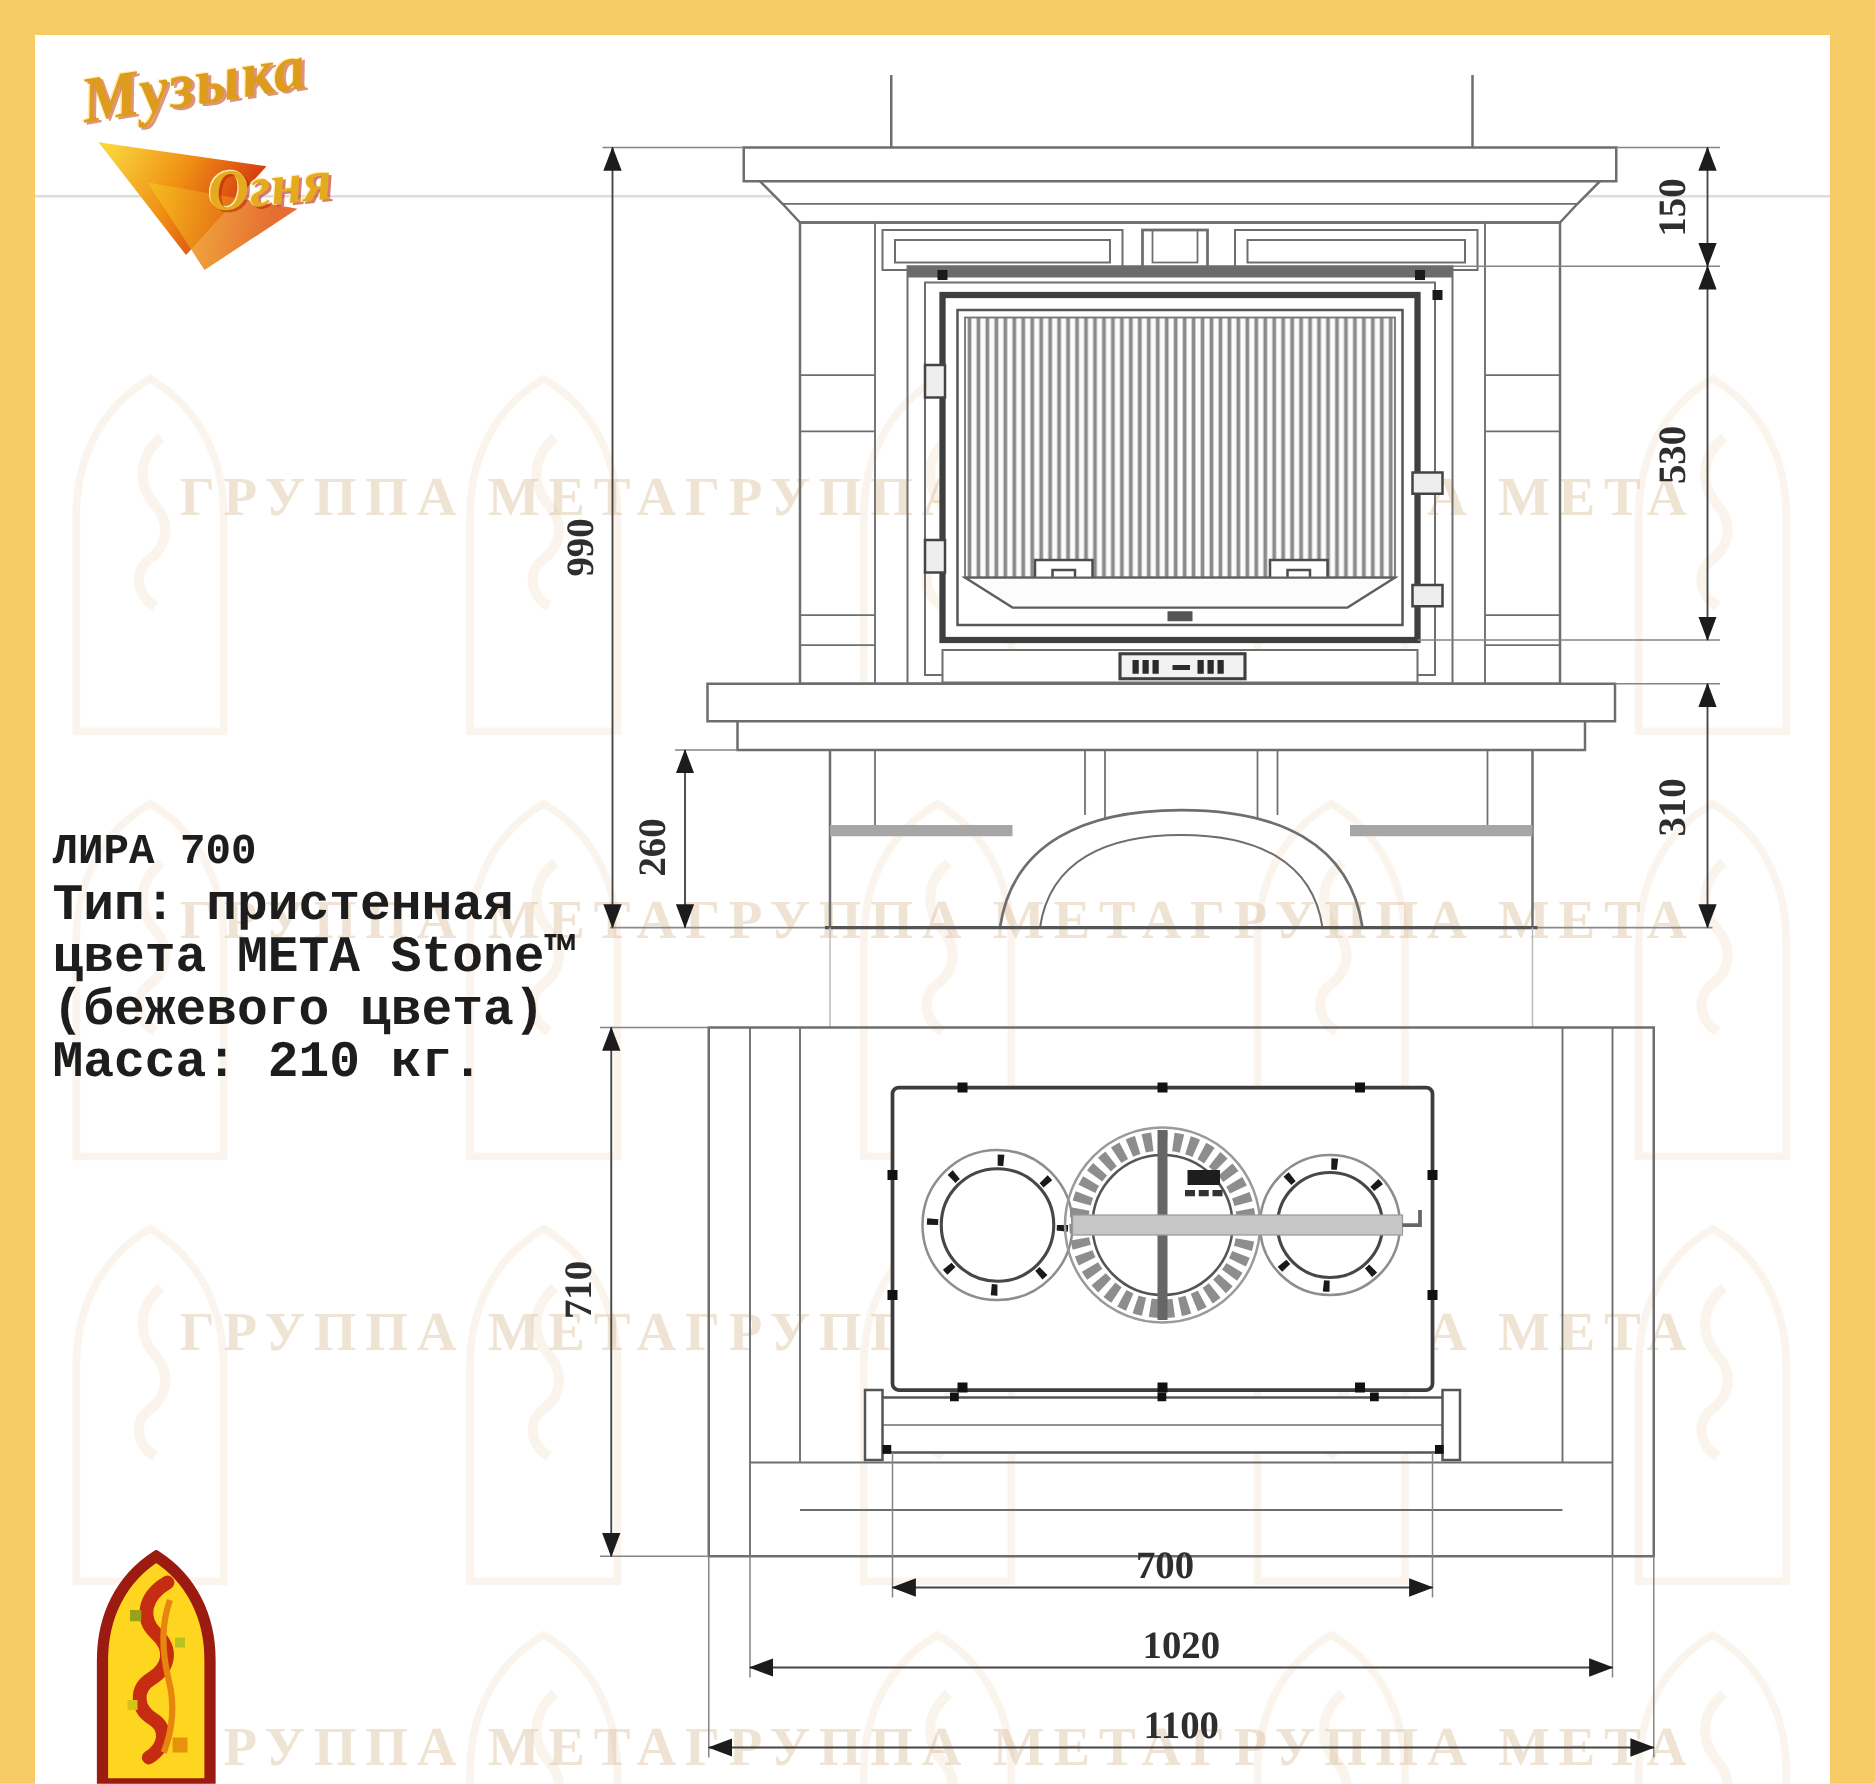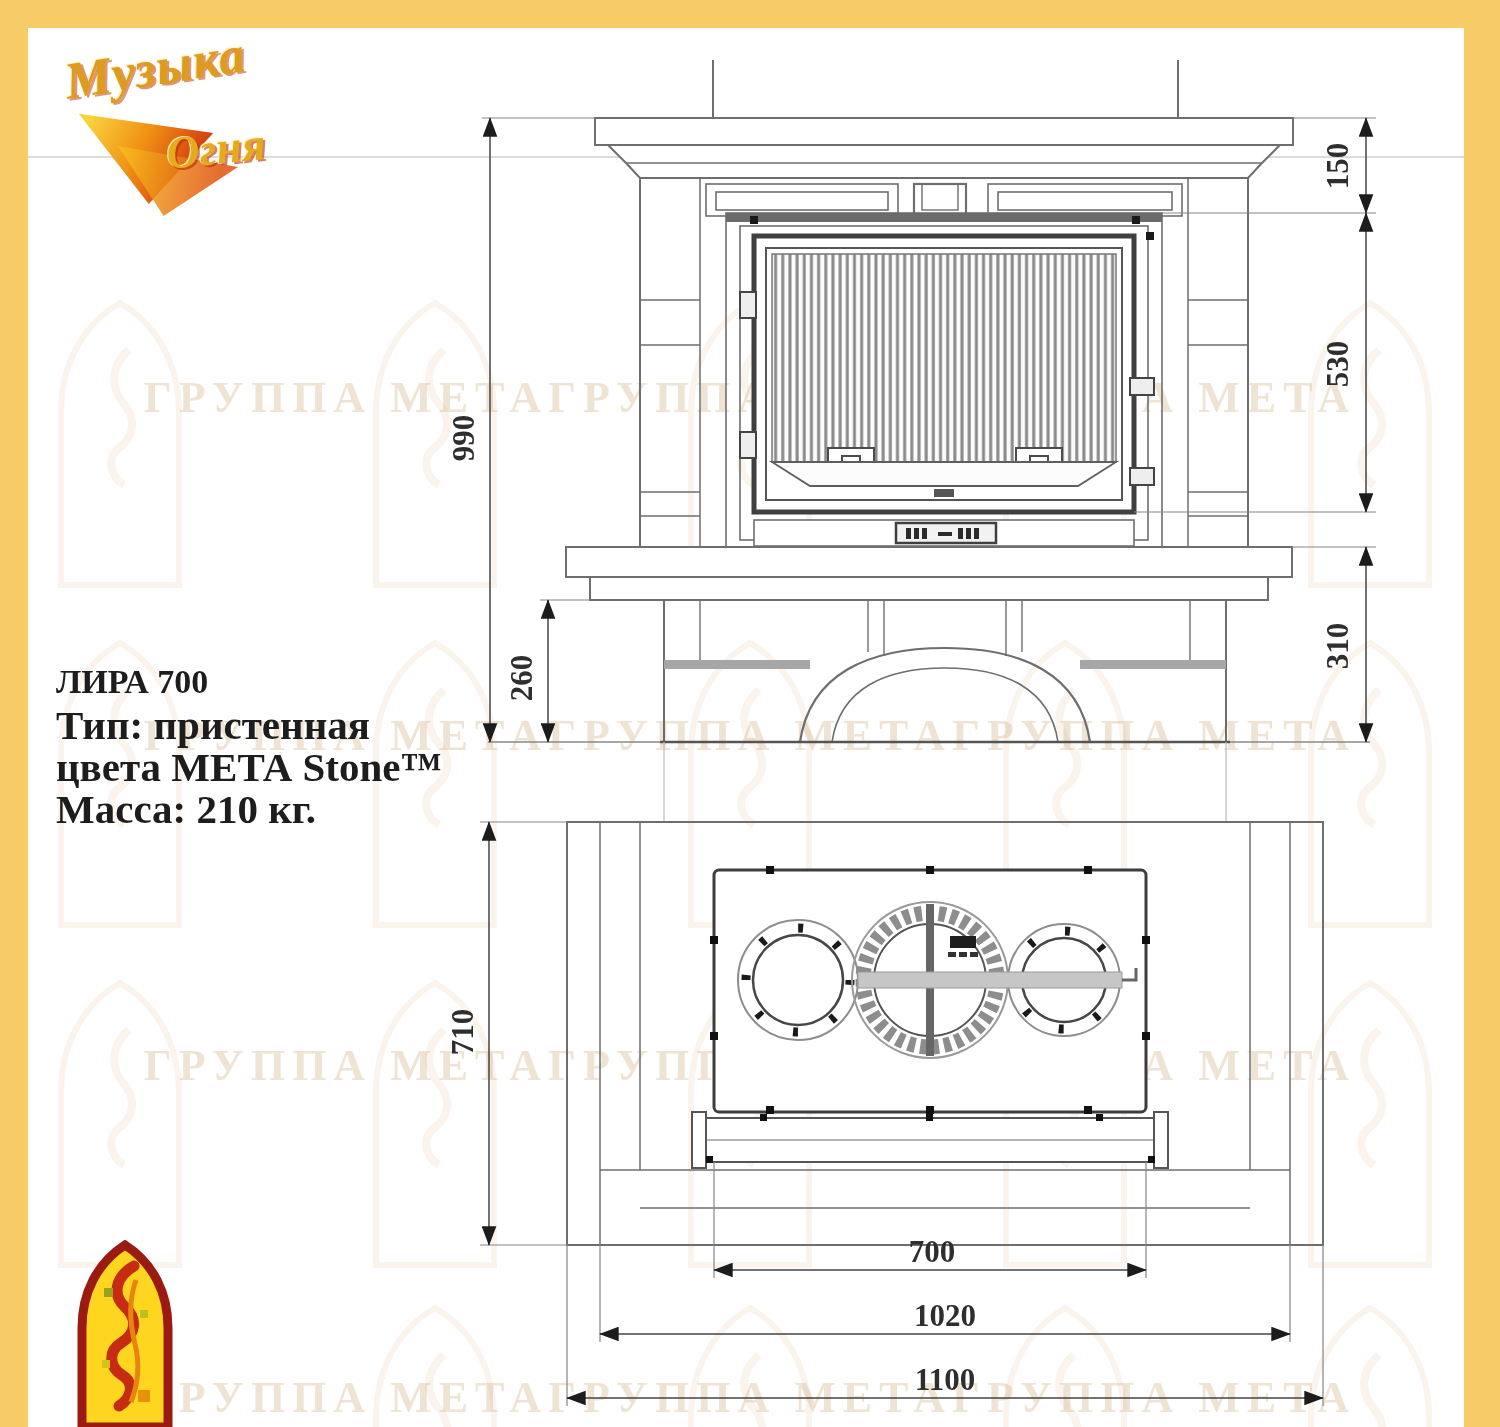--- a/index.html
+++ b/index.html
@@ -26,21 +26,21 @@
   .logo-tri2{position:absolute;left:60px;top:108px;width:120px;height:70px;
             background:linear-gradient(100deg,#f6c220,#e1540f 80%);
             clip-path:polygon(0 0,100% 30%,38% 100%);opacity:.85;}
   .logo-w1{position:absolute;left:6px;top:0px;font-style:italic;font-weight:bold;font-size:52px;
            color:#dd9c1d;text-shadow:2px 2px 0 rgba(196,60,18,.55),-1px -1px 0 rgba(255,235,170,.9);
            transform:rotate(-9deg);letter-spacing:1px;}
   .logo-w2{position:absolute;left:108px;top:84px;font-style:italic;font-weight:bold;font-size:46px;
            color:#e5ab1f;text-shadow:2px 2px 0 rgba(186,38,12,.6),-1px -1px 0 rgba(255,240,180,.95);
            transform:rotate(-6deg);}
   
-  .spec{position:absolute;left:56px;top:660px;z-index:20;color:#1d1d1d;}
+  .spec{position:absolute;left:42px;top:660px;z-index:20;color:#1d1d1d;font-family:Liberation Mono, monospace;}
   .spec .title{font-size:34px;font-weight:bold;line-height:44px;}
   .spec .line{font-size:41px;font-weight:bold;line-height:42px;white-space:nowrap;}
   
   .draw{position:absolute;left:0;top:0;z-index:10;}
   
   .logo-bottom{position:absolute;left:74px;top:1240px;z-index:25;}
 </style>
 </head>
 <body>
 
@@ -88,20 +88,21 @@
     <div class="logo-tri"></div>
     <div class="logo-tri2"></div>
     <div class="logo-w1">Музыка</div>
     <div class="logo-w2">Огня</div>
   </div>
 
   <div class="spec">
     <div class="title">ЛИРА 700</div>
     <div class="line">Тип: пристенная</div>
     <div class="line">цвета МЕТА Stone™</div>
+    <div class="line">(бежевого цвета)</div>
     <div class="line">Масса: 210 кг.</div>
   </div>
 
   <svg class="draw" width="1500" height="1427" viewBox="0 0 1500 1427">
     <defs>
       <marker id="arrE" viewBox="0 0 12 9" refX="11.5" refY="4.5" markerWidth="13" markerHeight="10" orient="auto">
         <path d="M0,0 L12,4.5 L0,9 Z" fill="#1c1c1c"></path>
       </marker>
       <marker id="arrS" viewBox="0 0 12 9" refX="11.5" refY="4.5" markerWidth="13" markerHeight="10" orient="auto-start-reverse">
         <path d="M0,0 L12,4.5 L0,9 Z" fill="#1c1c1c"></path>

